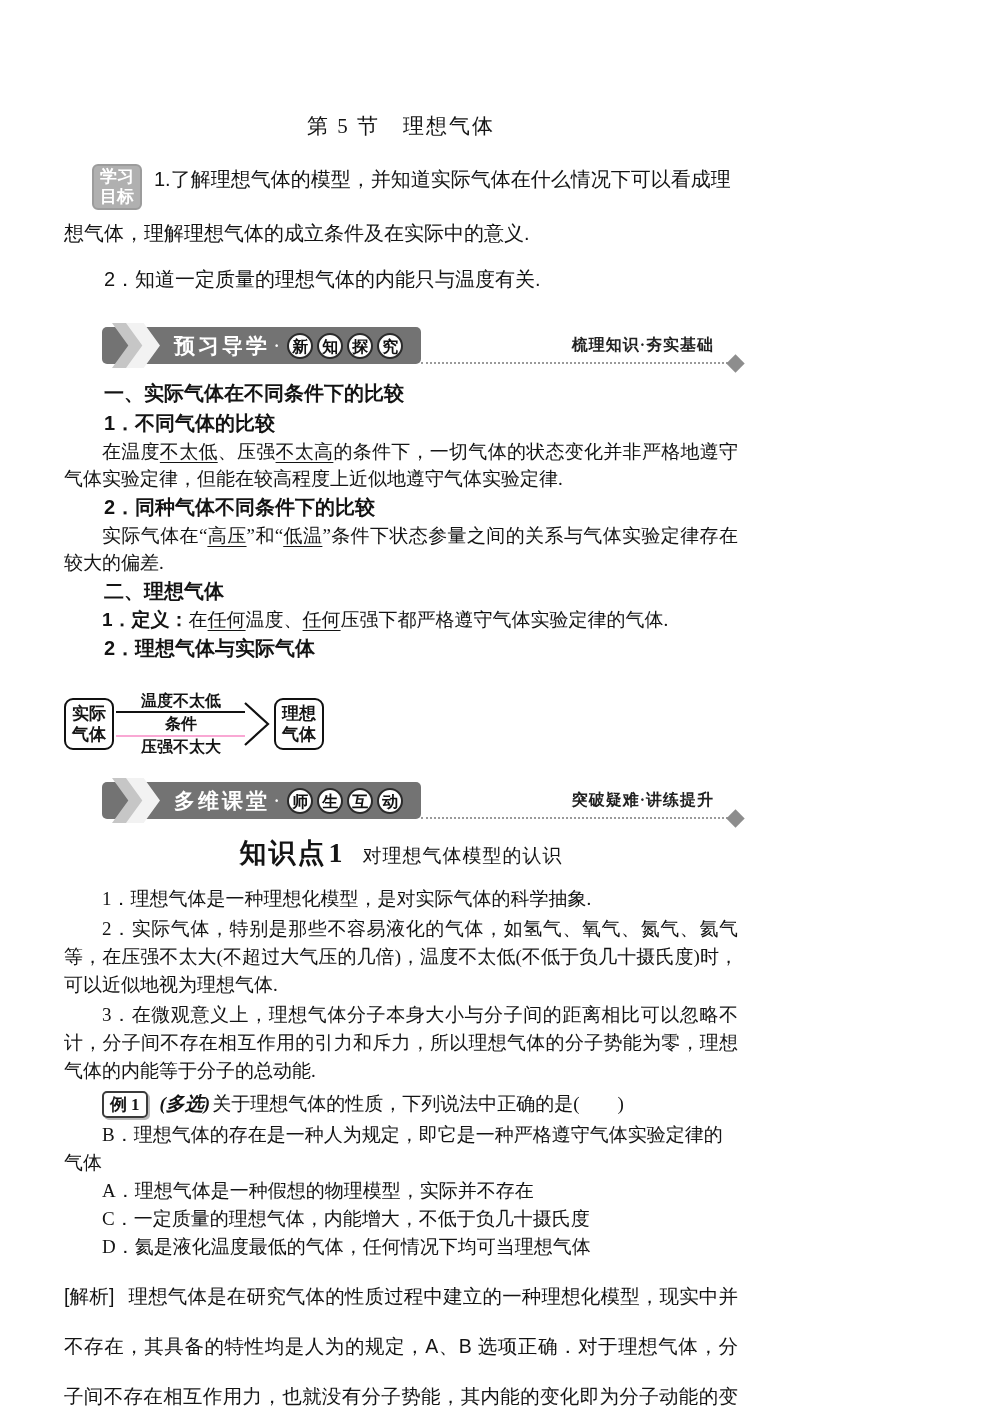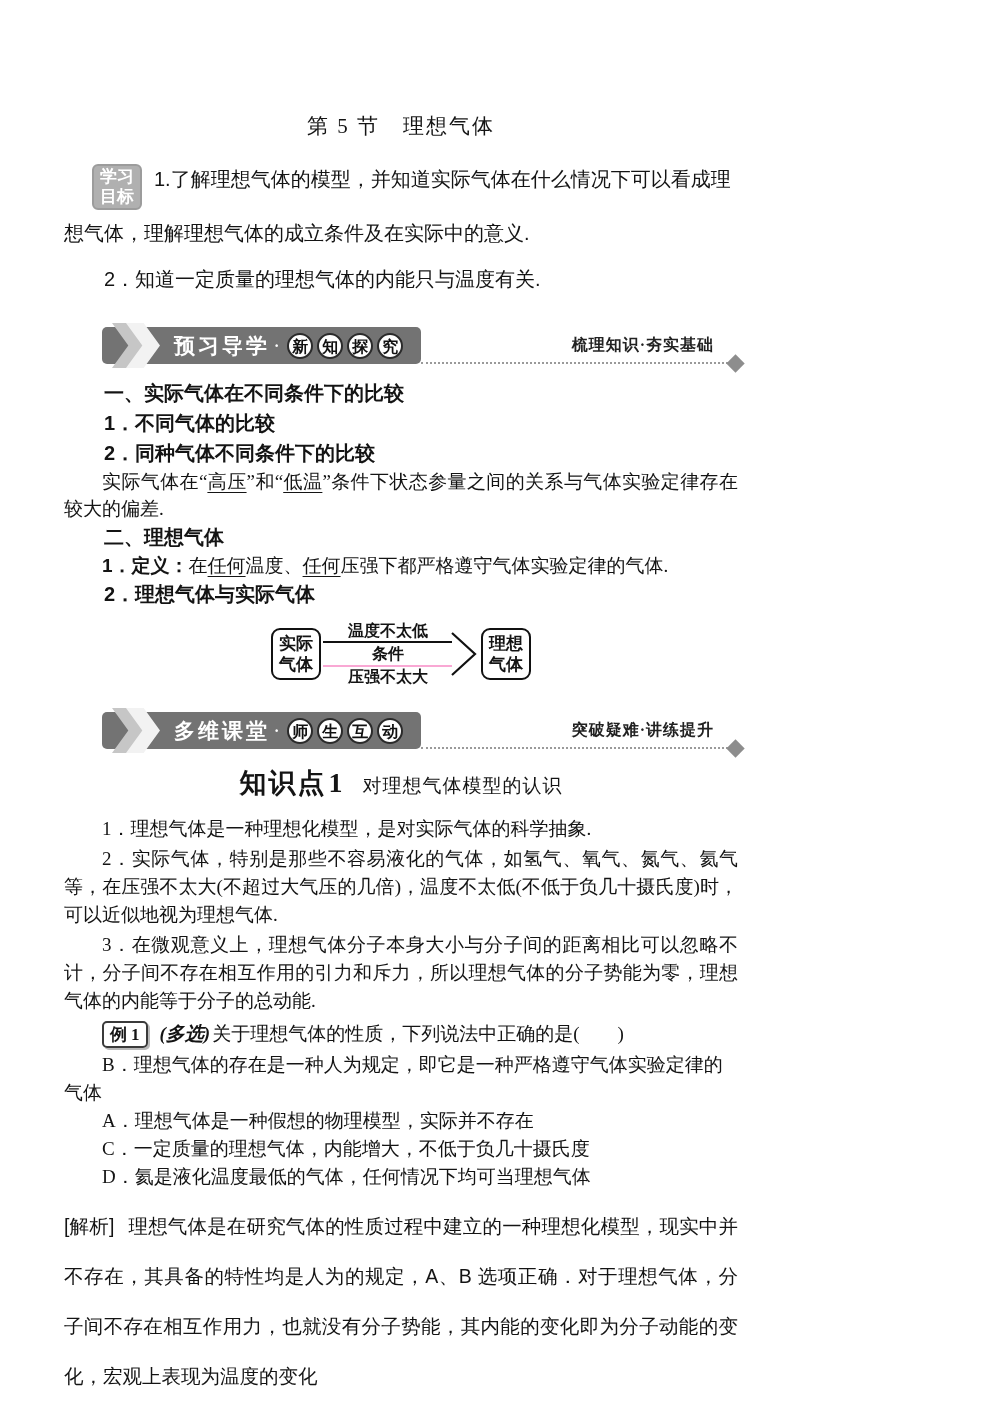--- a/index.html
+++ b/index.html
@@ -61,21 +61,21 @@
   }
 
   
   .h1 { font-family:"Liberation Sans","DejaVu Sans",sans-serif; font-weight:bold;
         font-size:20px; line-height:30px; text-indent:2em; }
   .para { font-size:19px; line-height:27px; text-indent:2em; text-align:justify; }
   u, .uln { text-decoration:underline; text-underline-offset:4px; }
   .def-label { font-family:"Liberation Sans","DejaVu Sans",sans-serif; font-weight:bold; }
 
   
-  .diagram { display:flex; align-items:center; justify-content:center; margin:12px 0 10px 0; }
+  .diagram { display:flex; align-items:center; margin:28px 0 10px 0; }
   .dbox {
     border:2px solid #111; border-radius:9px; padding:3px 6px;
     font-size:17px; font-weight:bold; line-height:21px; text-align:center;
   }
   .dbox span { display:block; }
   .dmid { width:130px; margin:0 0 0 2px; font-weight:bold; }
   .dlabel { font-size:16px; line-height:20px; text-align:center; }
   .dshaft {
     border-top:2px solid #111; border-bottom:2px solid #f9a8d4;
     font-size:16px; line-height:20px; text-align:center; padding:1px 0;
@@ -136,20 +136,23 @@
     </div>
     <div class="banner-right">
       <span class="tagline">梳理知识·夯实基础</span>
       <span class="dotline"></span>
       <span class="diamond"></span>
     </div>
   </div>
 
   <div class="h1">一、实际气体在不同条件下的比较</div>
   <div class="h1">1．不同气体的比较</div>
+  <div class="para">
+    <span>在温度</span><span class="uln">不太低</span><span>、压强</span><span class="uln">不太高</span><span>的条件下，一切气体的状态变化并非严格地遵守气体实验定律，但能在较高程度上近似地遵守气体实验定律.</span>
+  </div>
   <div class="h1">2．同种气体不同条件下的比较</div>
   <div class="para">
     <span>实际气体在“</span><span class="uln">高压</span><span>”和“</span><span class="uln">低温</span><span>”条件下状态参量之间的关系与气体实验定律存在较大的偏差.</span>
   </div>
 
   <div class="h1">二、理想气体</div>
   <div class="para">
     <span class="def-label">1．定义：</span><span>在</span><span class="uln">任何</span><span>温度、</span><span class="uln">任何</span><span>压强下都严格遵守气体实验定律的气体.</span>
   </div>
   <div class="h1">2．理想气体与实际气体</div>

